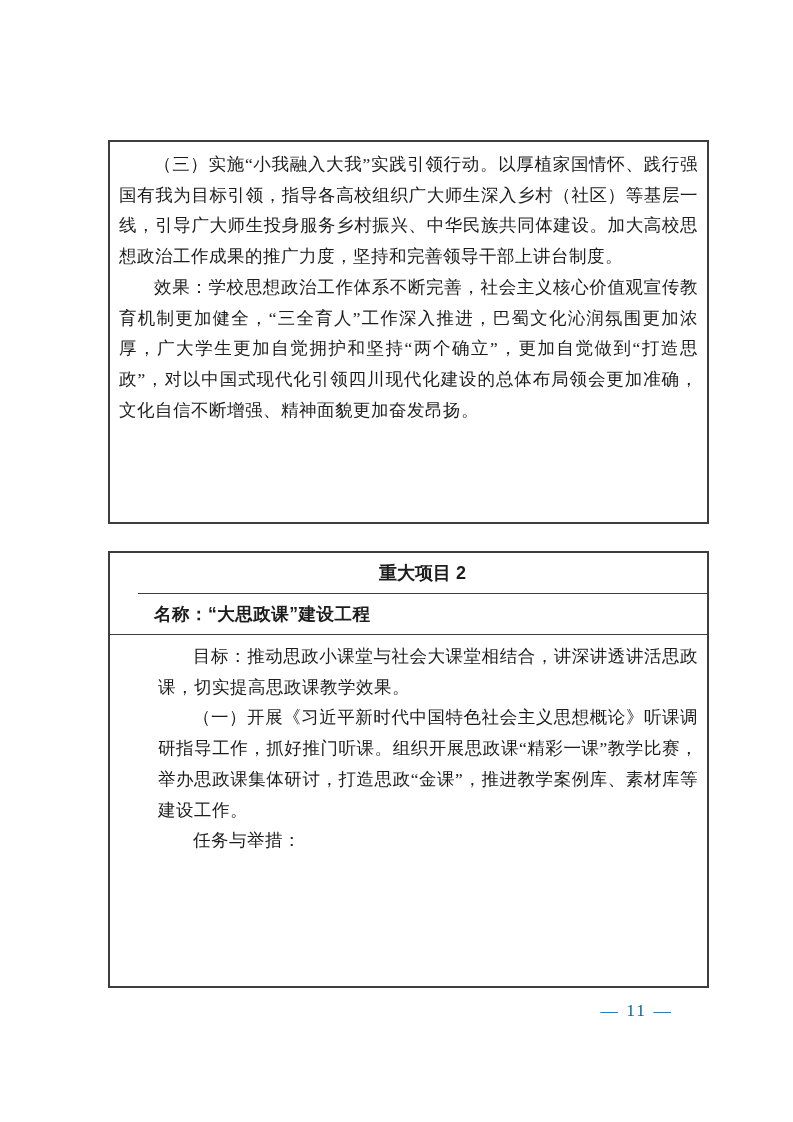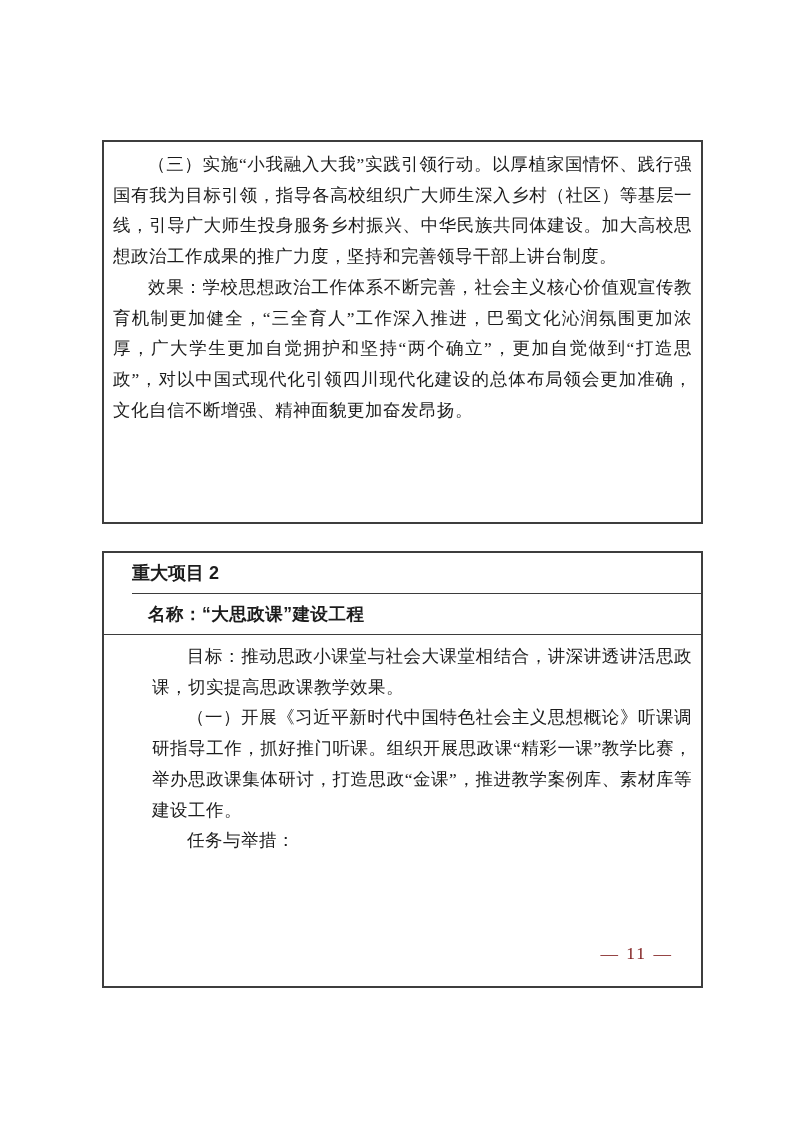--- a/index.html
+++ b/index.html
@@ -3,46 +3,46 @@
 <meta charset="utf-8">
 <style>
   * { margin:0; padding:0; box-sizing:border-box; }
   html,body { background:#ffffff; }
   body {
     width:793px; height:1122px; position:relative;
     font-family:"Liberation Serif","DejaVu Serif",serif;
     color:#1c1c1c;
   }
   .box {
-    position:absolute; left:102px; width:601px;
+    position:absolute; left:108px; width:601px;
     border:2px solid #3d3d3d; background:#ffffff;
   }
   .box1 { top:140px; height:384px; padding:7px 9px 0 9px; }
   .box2 { top:551px; height:437px; }
   .para {
     font-size:17.5px; line-height:30.7px;
     text-align:justify; text-indent:2em; letter-spacing:0.5px;
   }
   .hei { font-weight:400; font-family:"Liberation Sans","DejaVu Sans",sans-serif; }
   .row-title {
     height:41px; border-bottom:1.5px solid #3d3d3d;
-    display:flex; align-items:center; 
+    display:flex; align-items:center; justify-content:center;
     font-size:18px; font-weight:700;
     font-family:"Liberation Sans","DejaVu Sans",sans-serif;
     margin-left:28px;
   }
   .row-name {
     height:41px; border-bottom:1.5px solid #3d3d3d;
     display:flex; align-items:center; padding:0 9px;
   }
   .row-name .para { font-weight:700; font-family:"Liberation Sans","DejaVu Sans",sans-serif; width:100%; }
   .box2-body { padding:6px 9px 0 9px;margin-left:39px; }
   .page-number {
-    position:absolute; top:943px; right:120px;
-    font-size:17.5px; letter-spacing:2px; color:#7f1d1d;
+    position:absolute; top:1000px; right:120px;
+    font-size:17.5px; letter-spacing:2px; color:#0369a1;
   }
 </style>
 </head>
 <body>
 
 <div>
 
   <div class="box box1">
     <p class="para"><span class="hei"></span><span>（三）实施“小我融入大我”实践引领行动。以厚植家国情怀、践行强国有我为目标引领，指导各高校组织广大师生深入乡村（社区）等基层一线，引导广大师生投身服务乡村振兴、中华民族共同体建设。加大高校思想政治工作成果的推广力度，坚持和完善领导干部上讲台制度。</span></p>
     <p class="para"><span class="hei">效果：</span><span>学校思想政治工作体系不断完善，社会主义核心价值观宣传教育机制更加健全，“三全育人”工作深入推进，巴蜀文化沁润氛围更加浓厚，广大学生更加自觉拥护和坚持“两个确立”，更加自觉做到“打造思政”，对以中国式现代化引领四川现代化建设的总体布局领会更加准确，文化自信不断增强、精神面貌更加奋发昂扬。</span></p>

